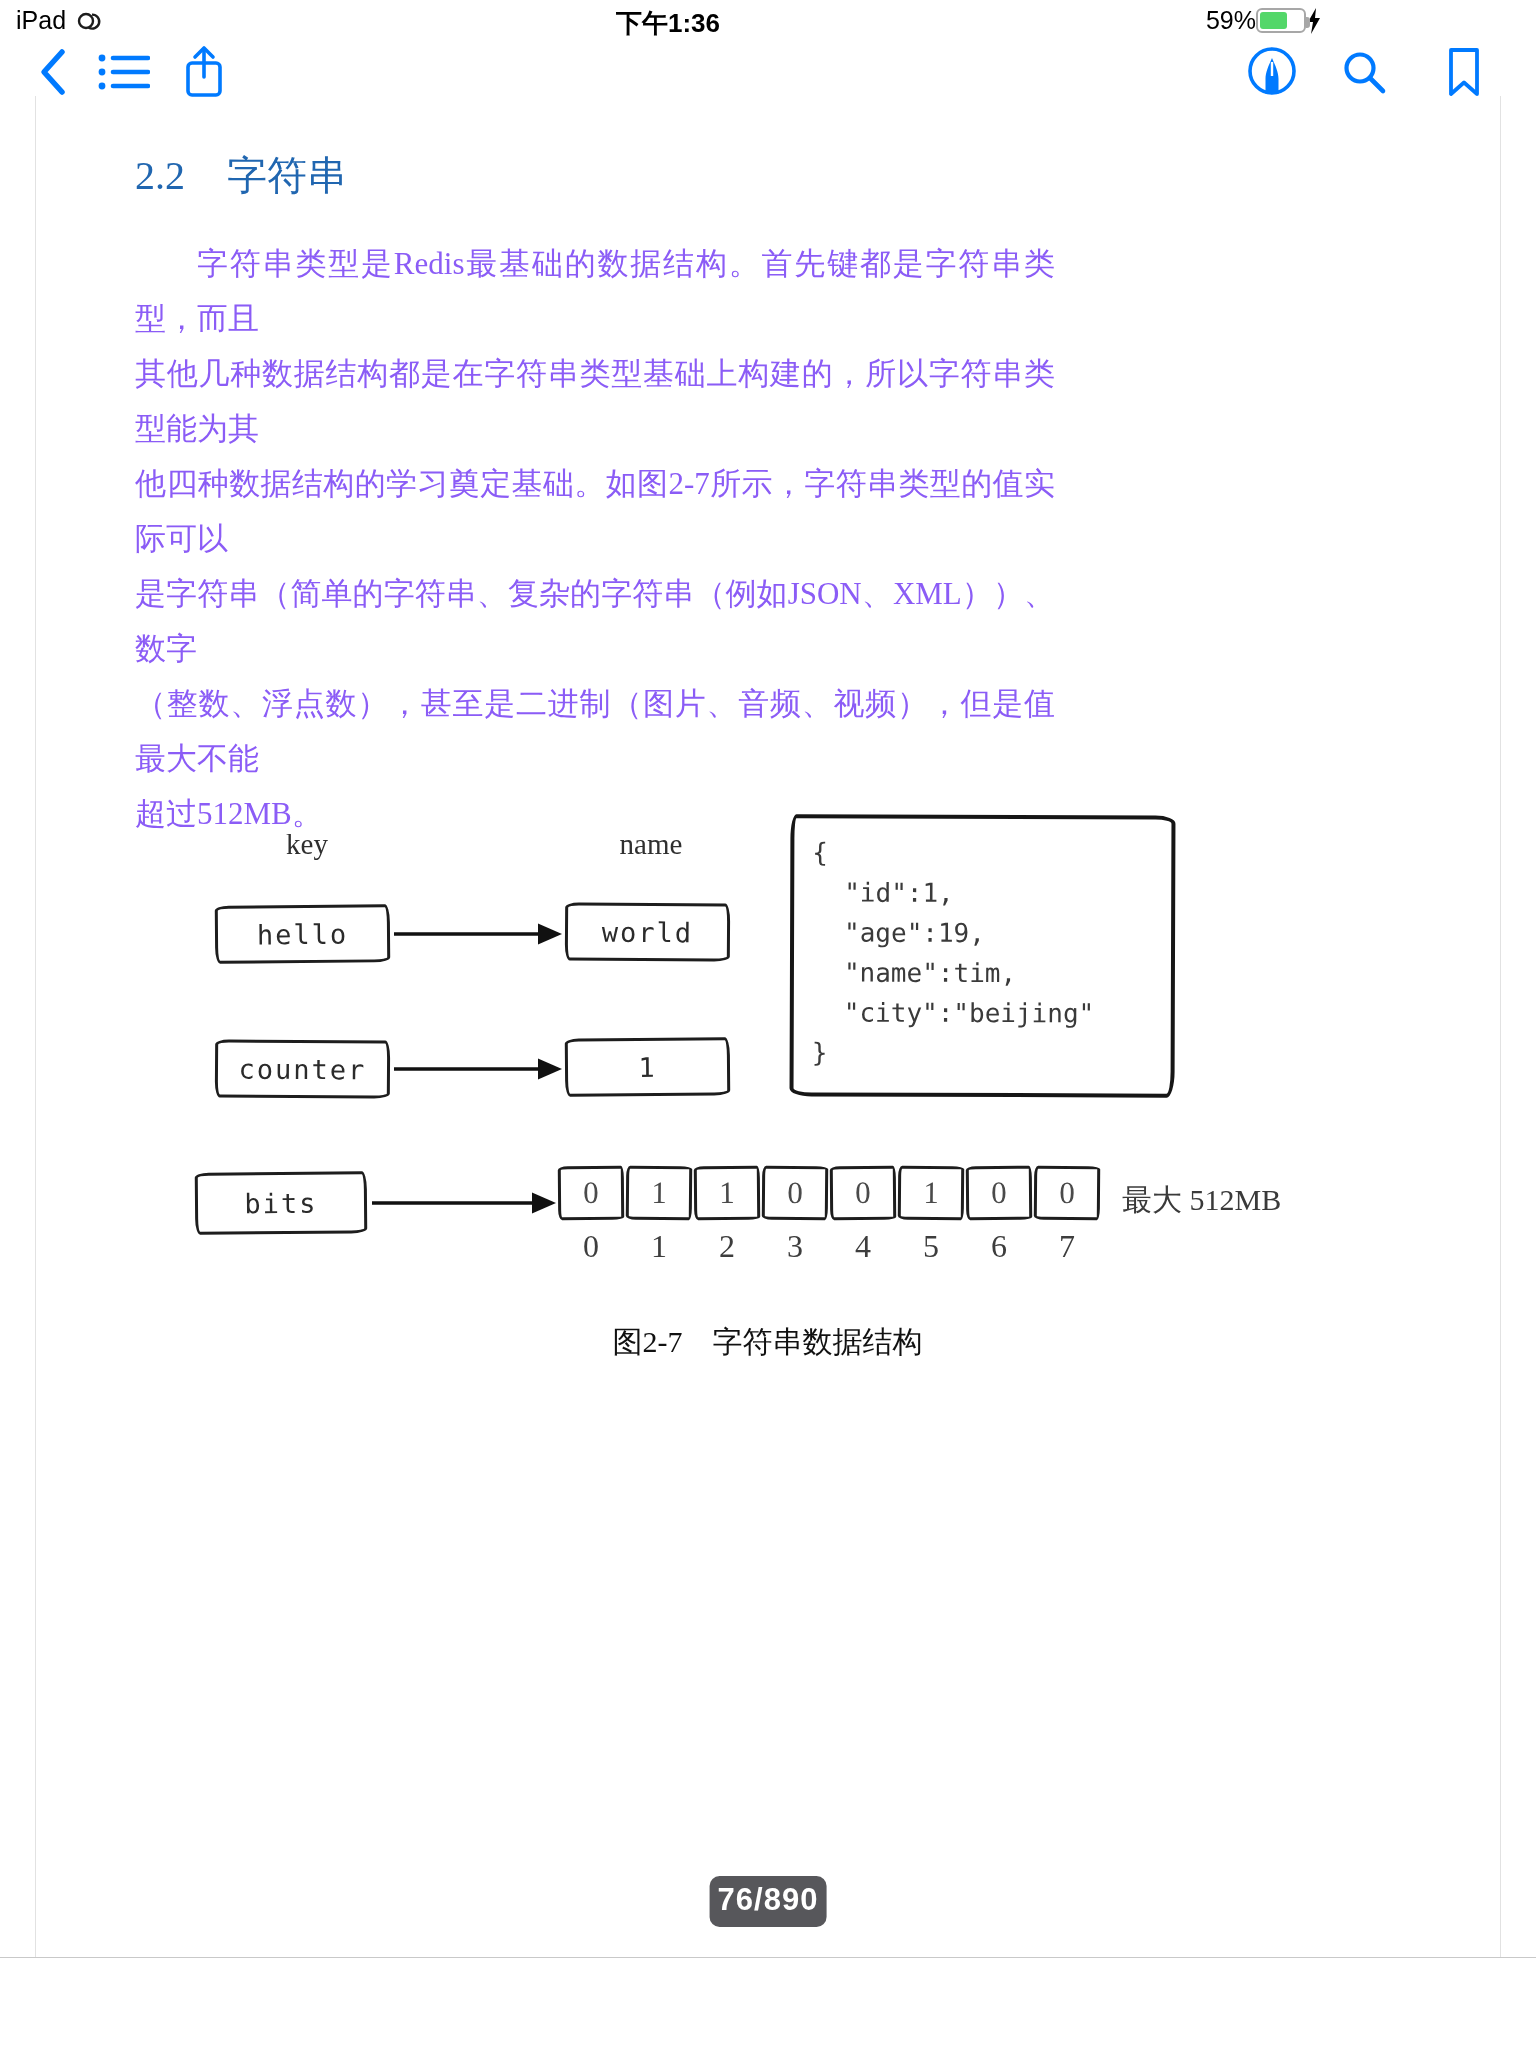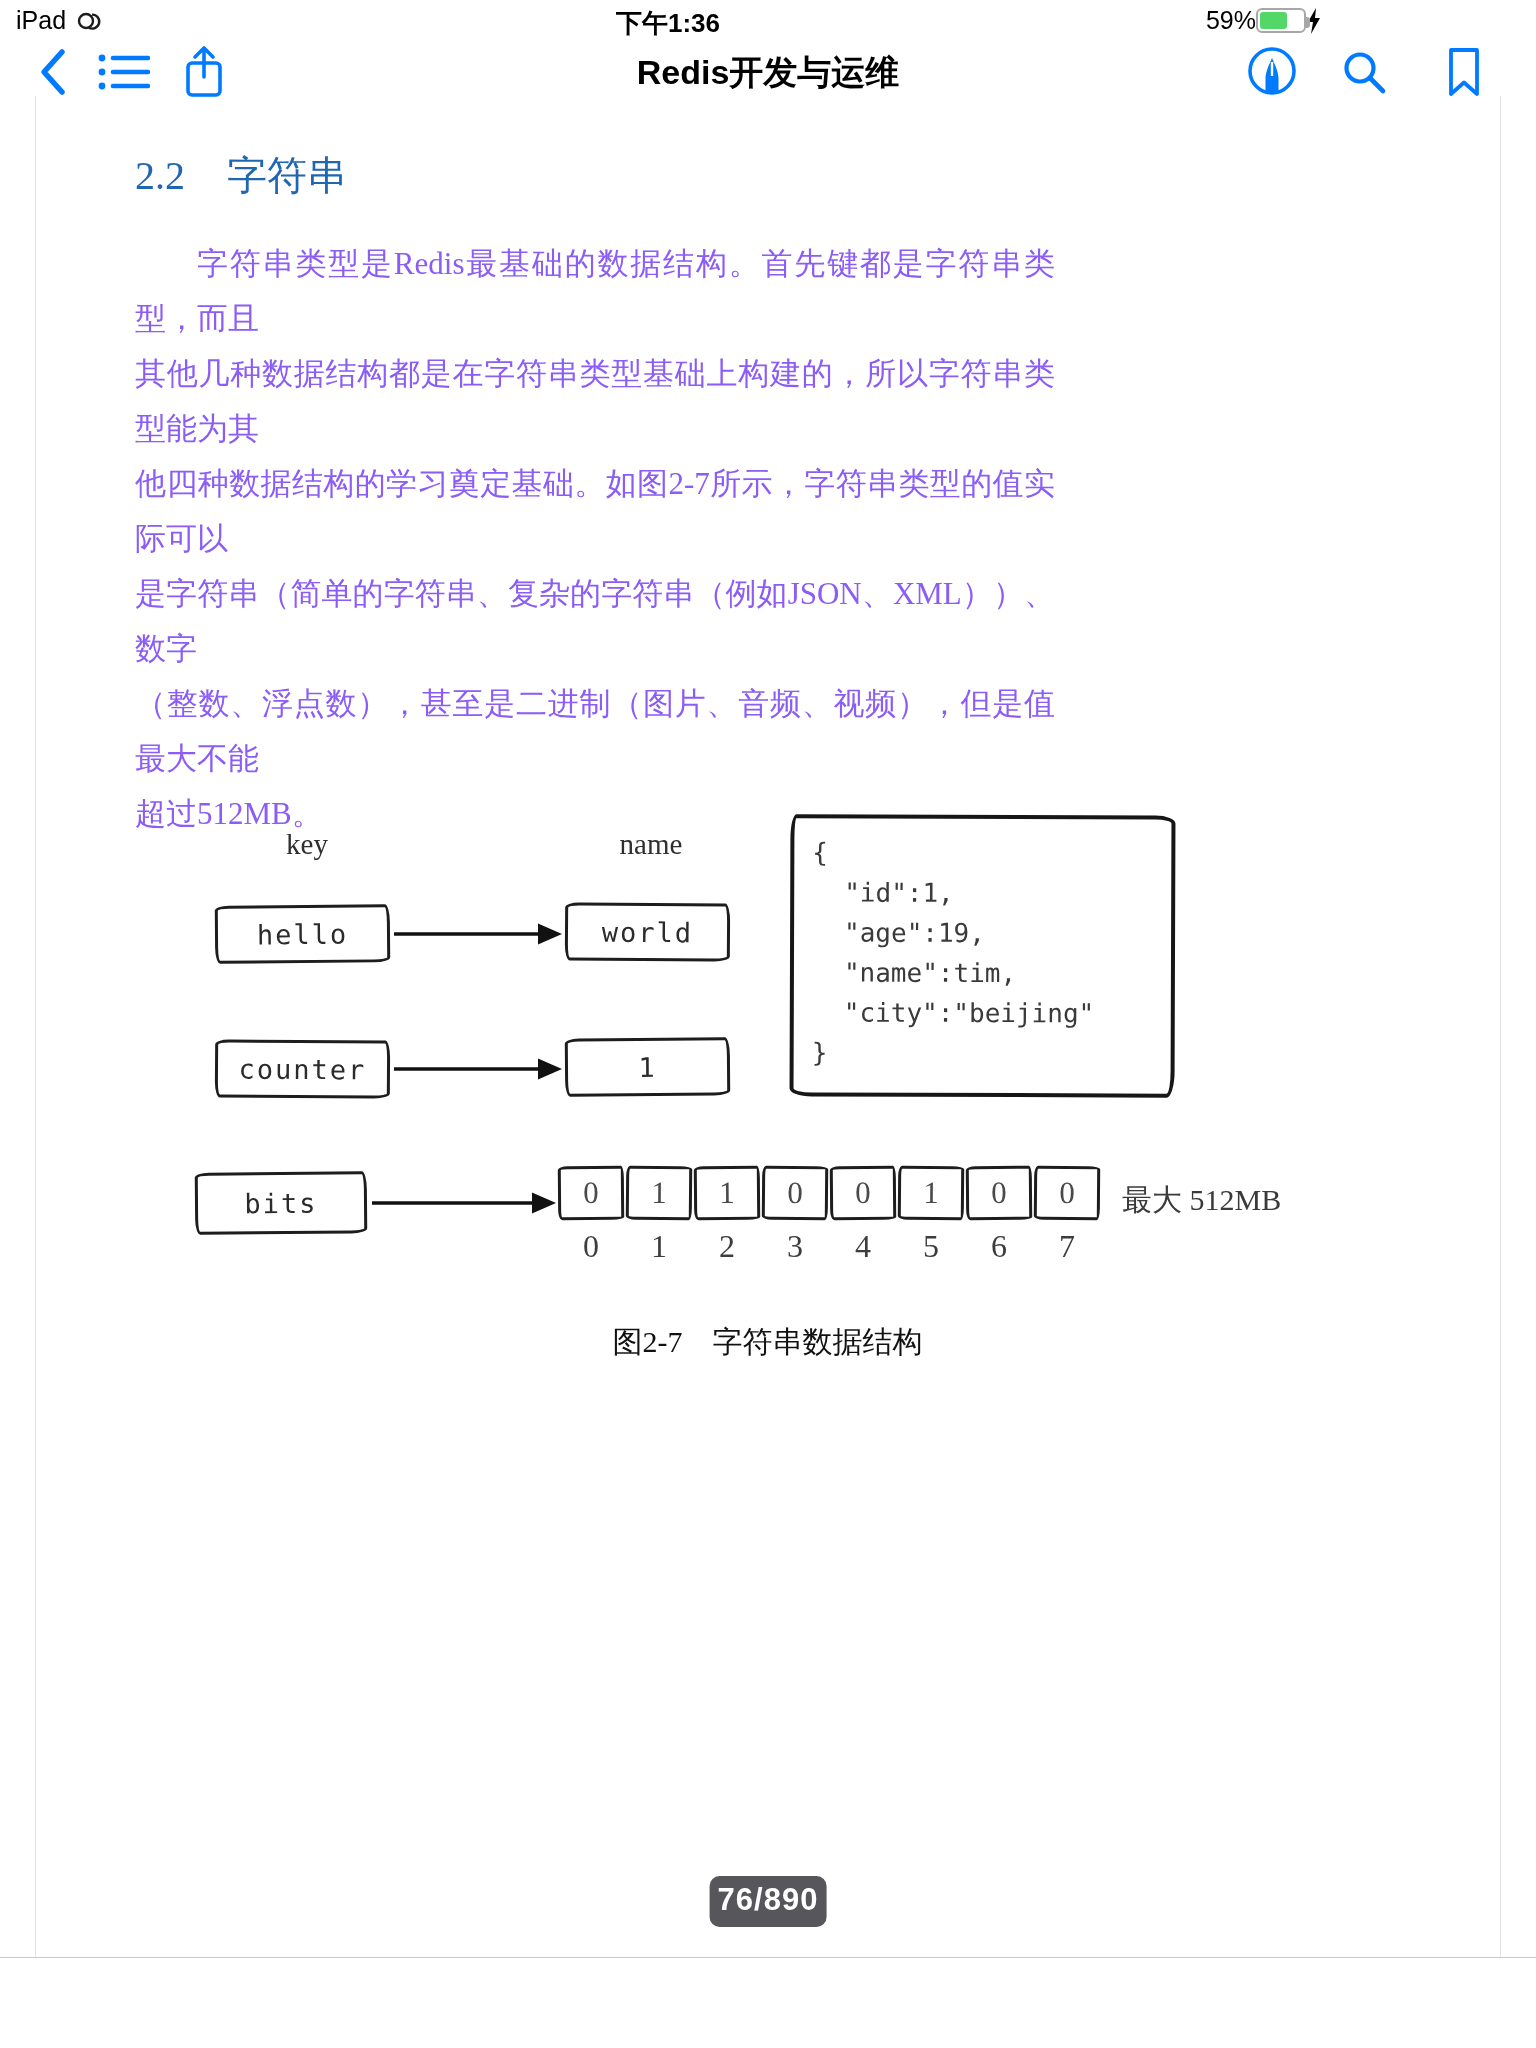--- a/index.html
+++ b/index.html
@@ -132,21 +132,20 @@
         <line x1="15" y1="34" x2="50" y2="34" stroke="#007AFF" stroke-width="4.6" stroke-linecap="round"></line>
       </svg>
     </div>
     <div class="nav-btn nav-share">
       <svg width="40" height="54" viewBox="0 0 40 54">
         <rect x="4" y="18" width="32" height="32" rx="4" fill="none" stroke="#007AFF" stroke-width="3.6"></rect>
         <line x1="20" y1="32" x2="20" y2="4" stroke="#007AFF" stroke-width="3.6" stroke-linecap="round"></line>
         <path d="M11 12 L20 3 L29 12" fill="none" stroke="#007AFF" stroke-width="3.6" stroke-linecap="round" stroke-linejoin="round"></path>
       </svg>
     </div>
-    <div class="nav-title">Redis开发与运维</div>
     <div class="nav-btn nav-pen">
       <svg width="52" height="52" viewBox="0 0 52 52">
         <circle cx="26" cy="25" r="22" fill="none" stroke="#007AFF" stroke-width="3.6"></circle>
         <path d="M26 12 C22.5 20 19.5 26 19.5 33 L19.5 48 L32.5 48 L32.5 33 C32.5 26 29.5 20 26 12 Z" fill="#007AFF"></path>
         <line x1="26" y1="16" x2="26" y2="30" stroke="#fff" stroke-width="2.4"></line>
       </svg>
     </div>
     <div class="nav-btn nav-search">
       <svg width="46" height="46" viewBox="0 0 46 46">
         <circle cx="19" cy="19" r="13.5" fill="none" stroke="#007AFF" stroke-width="4.2"></circle>

